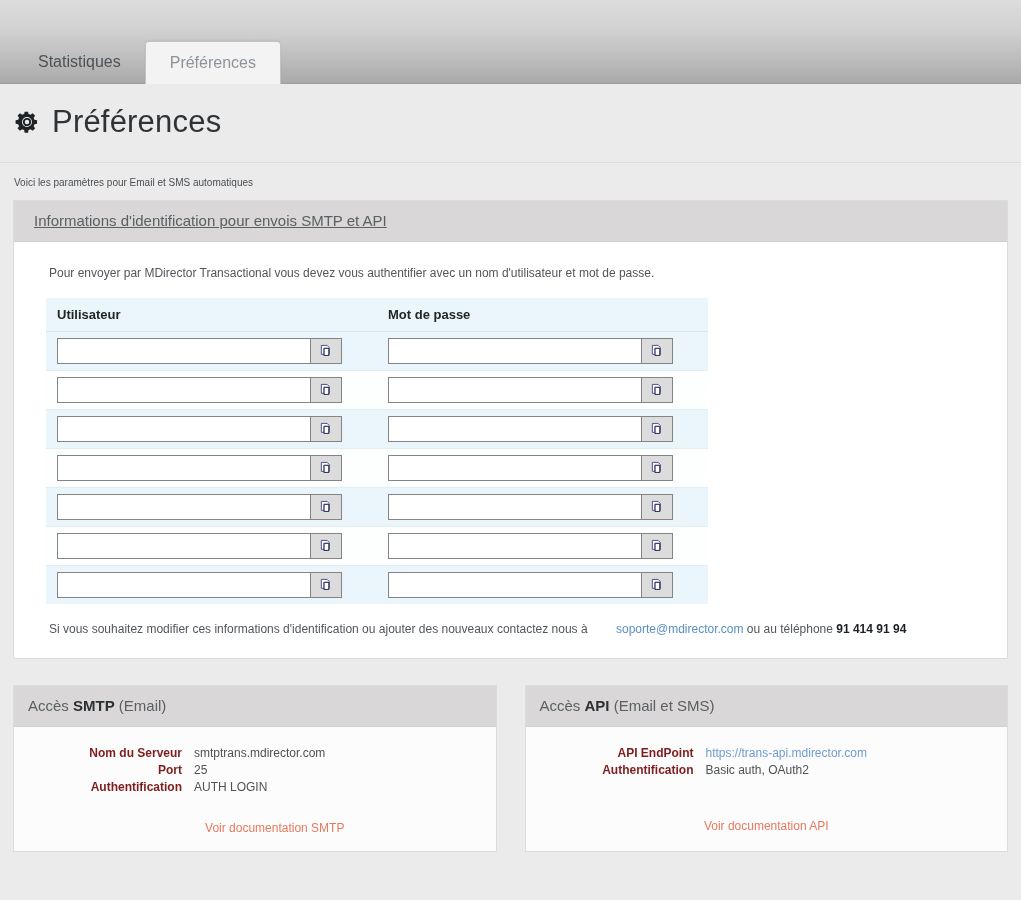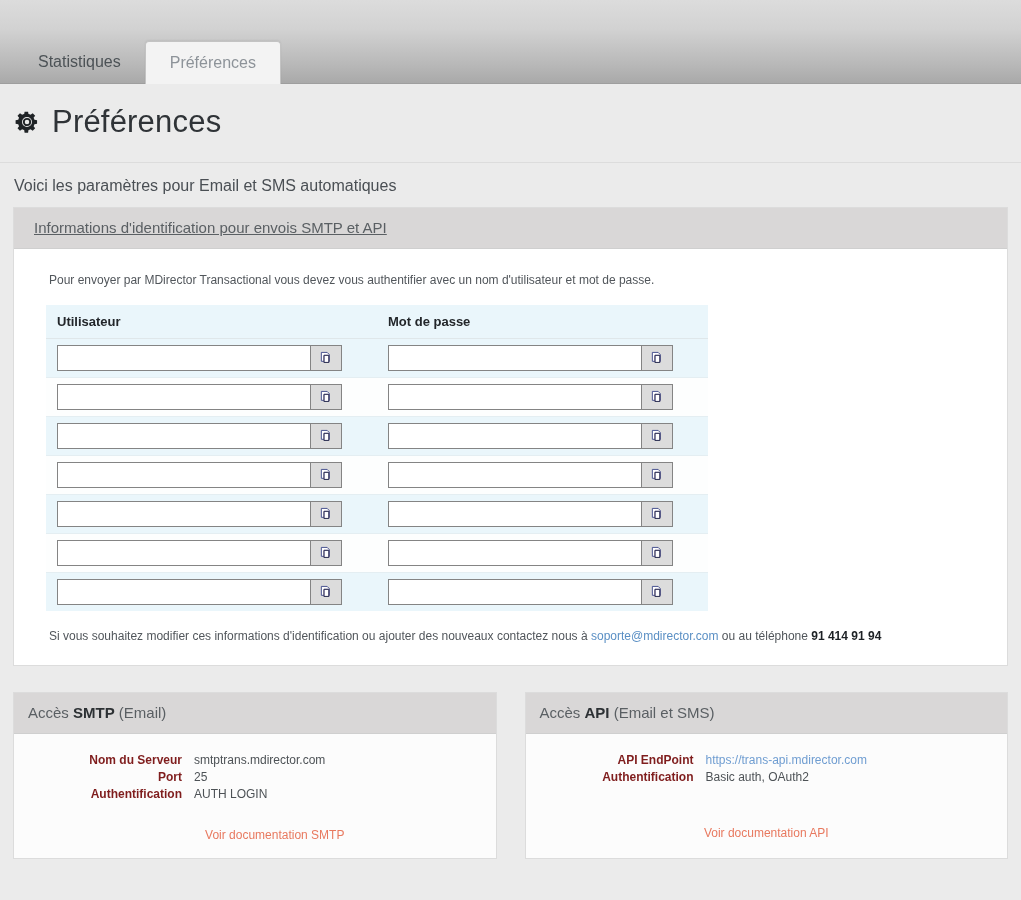--- a/index.html
+++ b/index.html
@@ -68,21 +68,21 @@
   .gear-icon {
     width: 26px;
     height: 26px;
     margin-right: 12px;
     flex: 0 0 auto;
     display: block;
   }
 
   
   .page-desc {
-    font-size: 16px;
+    font-size: 10px;
     color: #4a4f54;
     padding: 14px 0 12px 14px;
     background: #ebebeb;
   }
 
   
   .panel {
     background: #ffffff;
     margin: 0 13px;
     border: 1px solid #dcdcdc;
@@ -162,20 +162,21 @@
   .copy-btn svg { display: block; }
 
   .contact-note {
     font-size: 12px;
     color: #51565b;
     margin: 18px 0 0 3px;
   }
   .contact-note a {
     color: #5a8fc4;
     text-decoration: none;
+    margin-left: 25px;
   }
   .contact-note b { color: #1d2125; }
 
   
   .bottom-row {
     display: flex;
     gap: 28px;
     margin: 26px 13px 0 13px;
   }
   .card {

